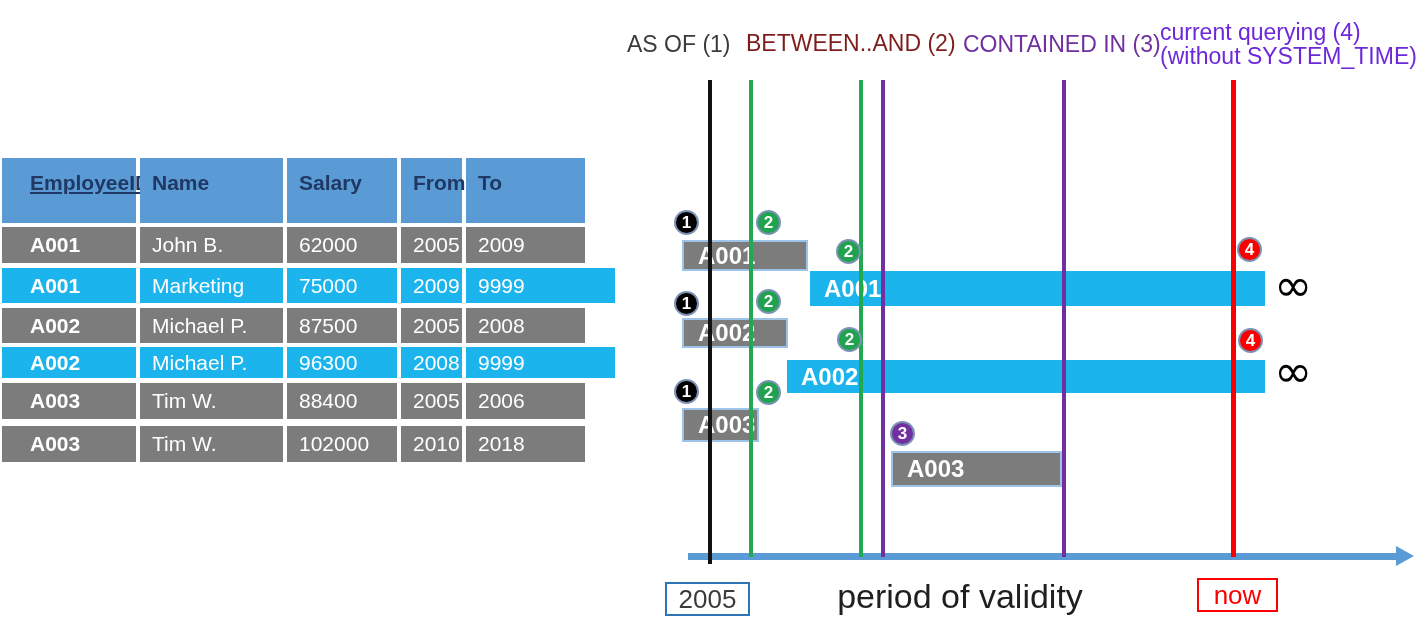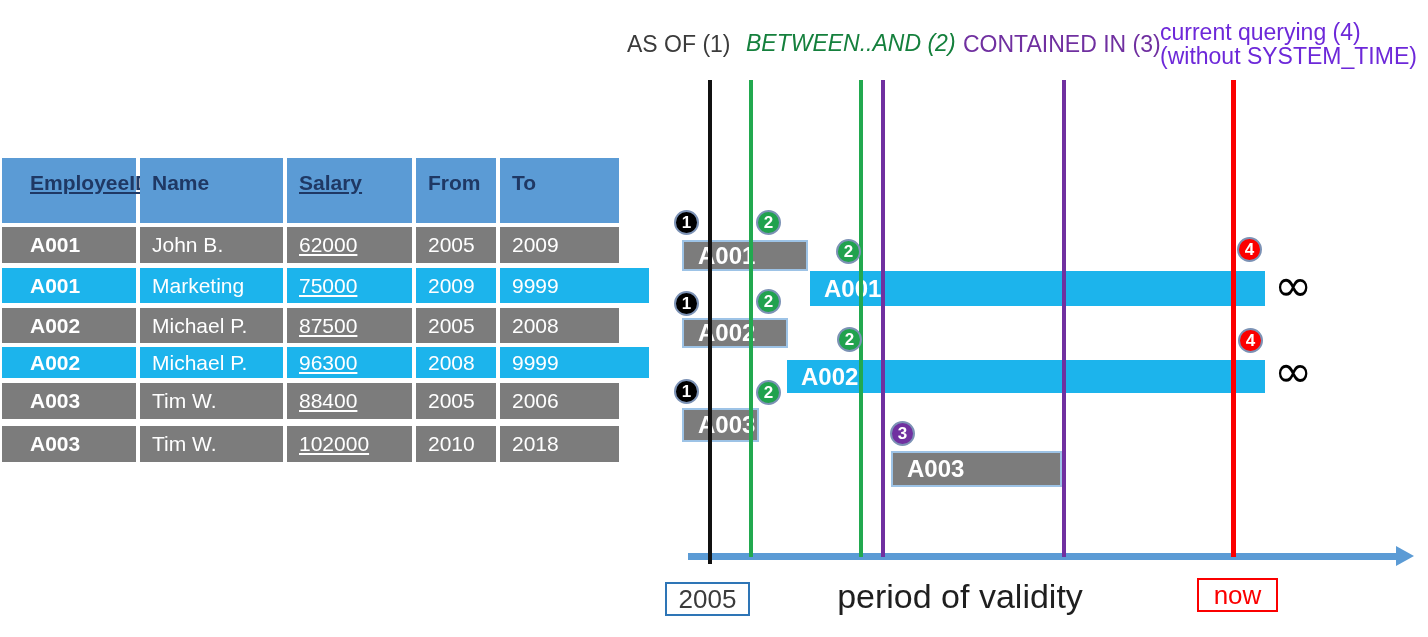--- a/index.html
+++ b/index.html
@@ -6,22 +6,22 @@
   body { background:#ffffff; font-family:"Liberation Sans", sans-serif; }
   .canvas { position:relative; width:1428px; height:637px; background:#ffffff; overflow:hidden; }
 
   
   .emp-table { position:absolute; left:2px; top:158px; }
   .t-row { display:flex; }
   .t-cell { display:flex; align-items:center; padding-left:12px; margin-right:4px;
             font-size:21px; color:#ffffff; background:#7C7C7C; }
   .t-cell.c1 { width:134px; padding-left:28px; font-weight:bold; }
   .t-cell.c2 { width:143px; }
-  .t-cell.c3 { width:125px;text-decoration:underline; }
-  .t-cell.c4 { width:80px;text-align:right; }
+  .t-cell.c3 { width:110px; }
+  .t-cell.c4 { width:61px;text-align:right; }
   .t-cell.c5 { width:119px; margin-right:12px; }
   .t-head .t-cell { background:#5B9BD5; color:#1F3864; font-weight:bold;
                     align-items:flex-start; padding-top:13px; height:65px; }
   .t-head { margin-bottom:4px; }
   .t-head .c1 span { text-decoration:underline; }
   .row-cyan .t-cell { background:#1CB4EC; }
   .row-cyan .t-cell.c5 { width:149px; }
 
   
   .legend-label { position:absolute; font-size:23px; white-space:nowrap; }
@@ -136,21 +136,21 @@
     <div class="t-row" style="height:36px;">
       <div class="t-cell c1">A003</div>
       <div class="t-cell c2">Tim W.</div>
       <div class="t-cell c3">102000</div>
       <div class="t-cell c4">2010</div>
       <div class="t-cell c5">2018</div>
     </div>
   </div>
 
   <div class="legend-label" style="left:627px; top:31px; color:#3b3b3b;">AS OF (1)</div>
-  <div class="legend-label" style="left:746px; top:30px; color:#15803d;font-style:italic;">BETWEEN..AND (2)</div>
+  <div class="legend-label" style="left:746px; top:30px; color:#7f1d1d;">BETWEEN..AND (2)</div>
   <div class="legend-label" style="left:963px; top:31px; color:#7030A0;">CONTAINED IN (3)</div>
   <div class="legend-label" style="left:1160px; top:20px; color:#6d28d9; line-height:24px;">
     <div>current querying (4)</div>
     <div>(without SYSTEM_TIME)</div>
   </div>
 
   <div class="bar bar-gray" style="left:682px; top:240px; width:126px; height:31px;">A001</div>
   <div class="bar bar-cyan" style="left:810px; top:271px; width:455px; height:35px;">A001</div>
   <div class="bar bar-gray" style="left:682px; top:318px; width:106px; height:30px;">A002</div>
   <div class="bar bar-cyan" style="left:787px; top:360px; width:478px; height:33px;">A002</div>

